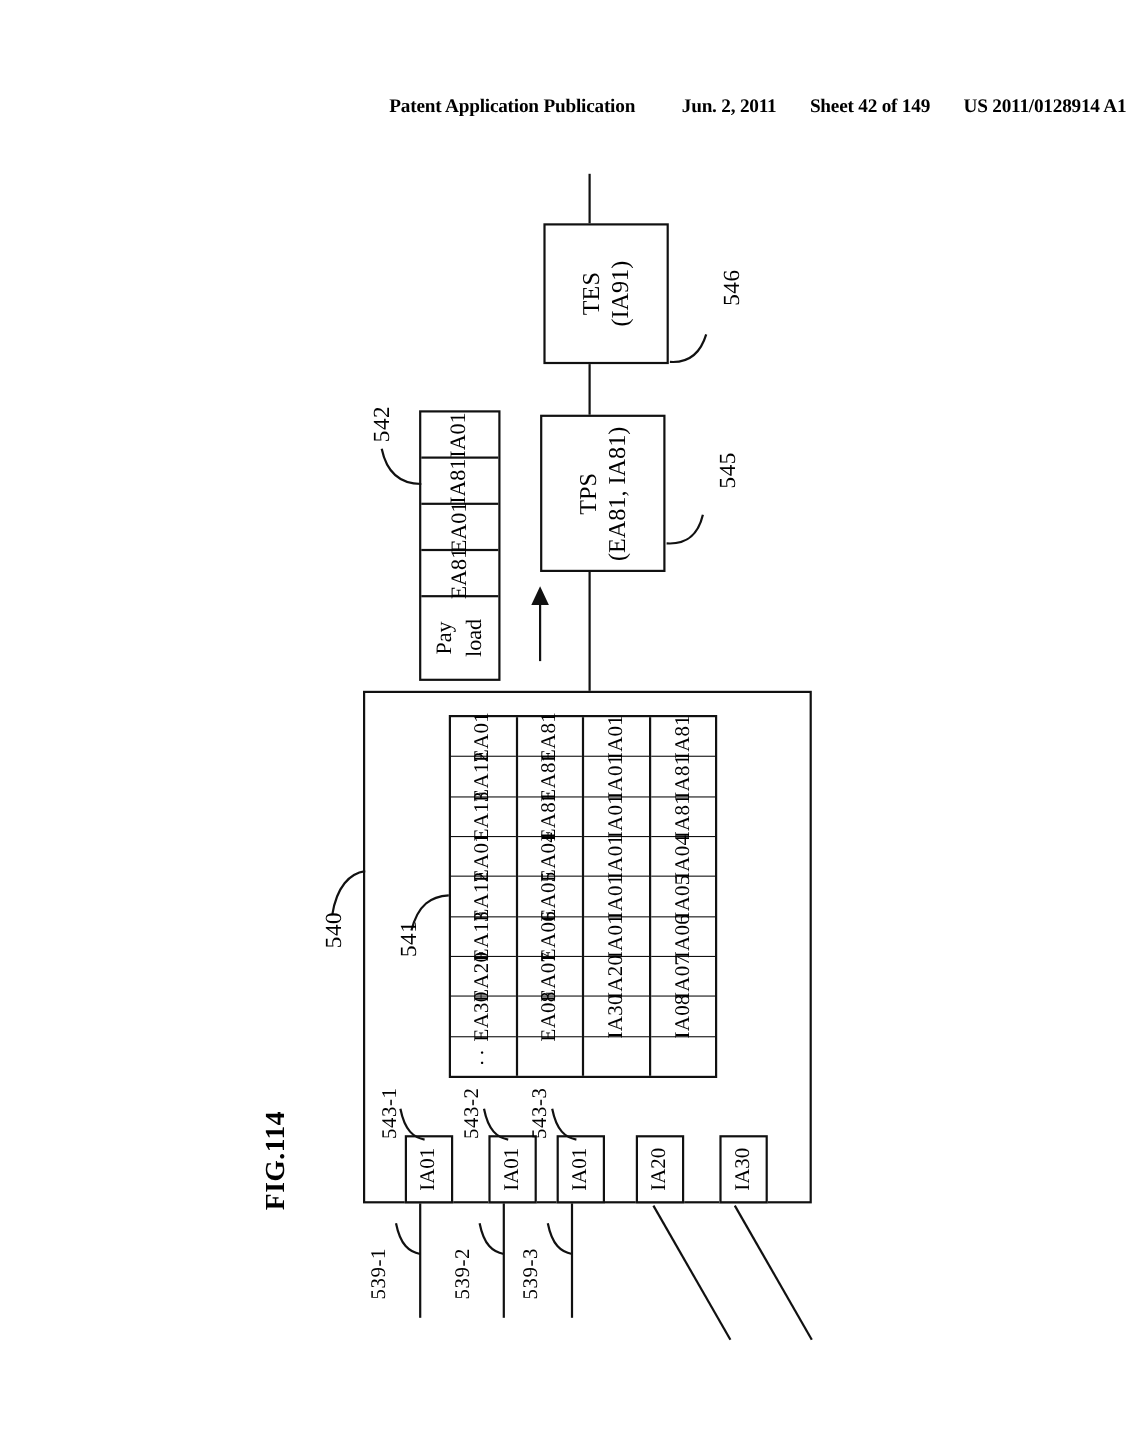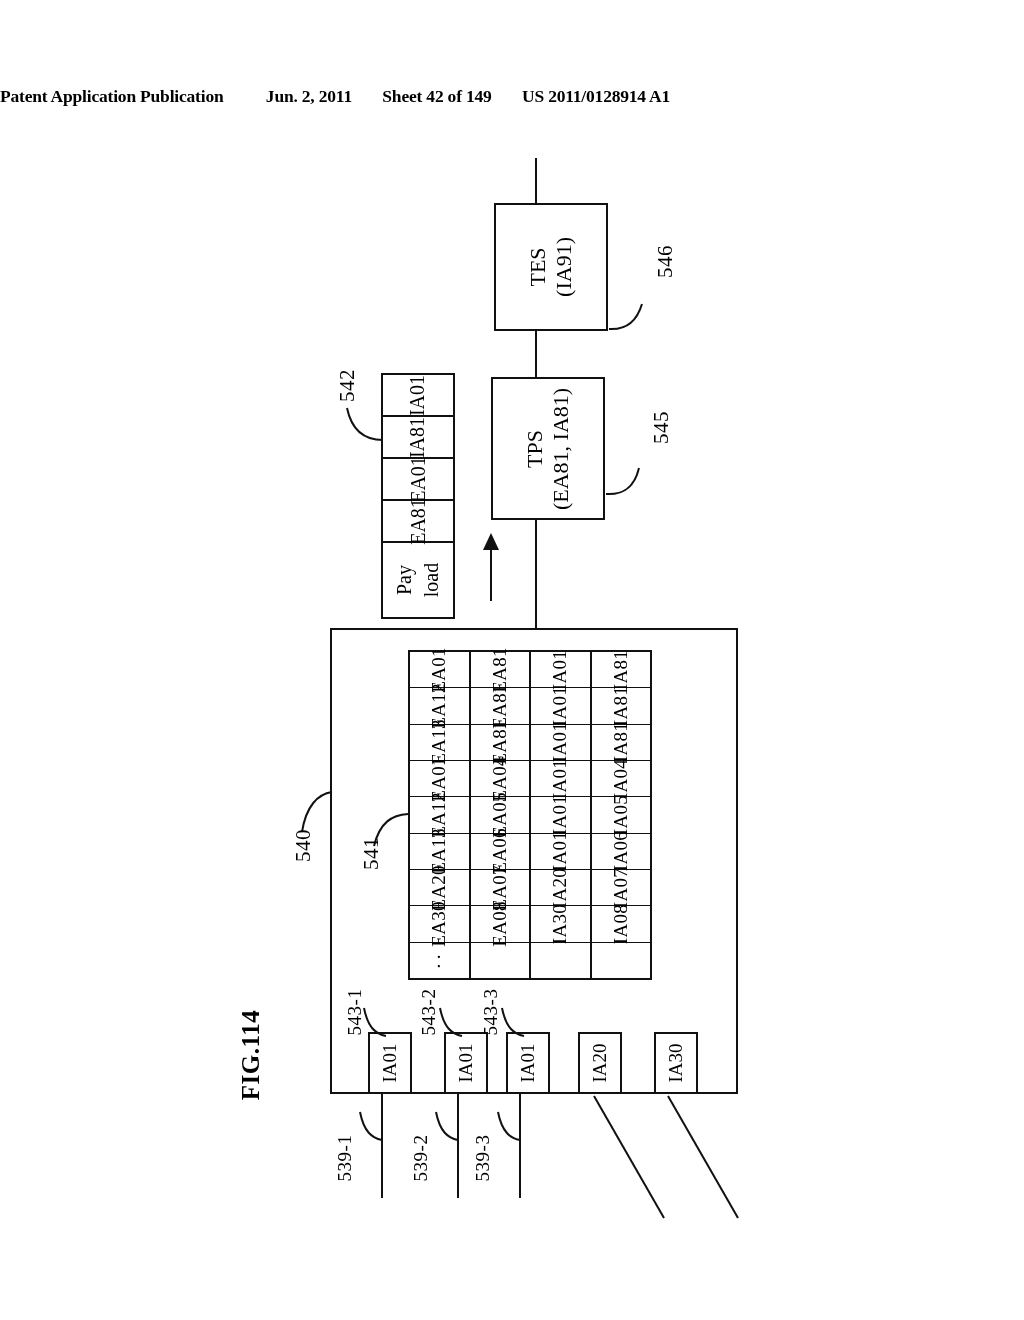--- a/index.html
+++ b/index.html
@@ -23,21 +23,21 @@
     height: 1320px;
     background: #ffffff;
   }
 
   
   #header {
     position: absolute;
     left: 0;
     top: 86px;
     width: 1024px;
-    text-align: left;
+    text-align: right;
     font-family: "Liberation Serif", serif;
     font-weight: bold;
     font-size: 17.5px;
     letter-spacing: -0.2px;
     white-space: nowrap;
   }
   #header .h-seg { display: inline-block; }
   #header .gap-lg { display: inline-block; width: 34px; }
   #header .gap-md { display: inline-block; width: 22px; }
 

